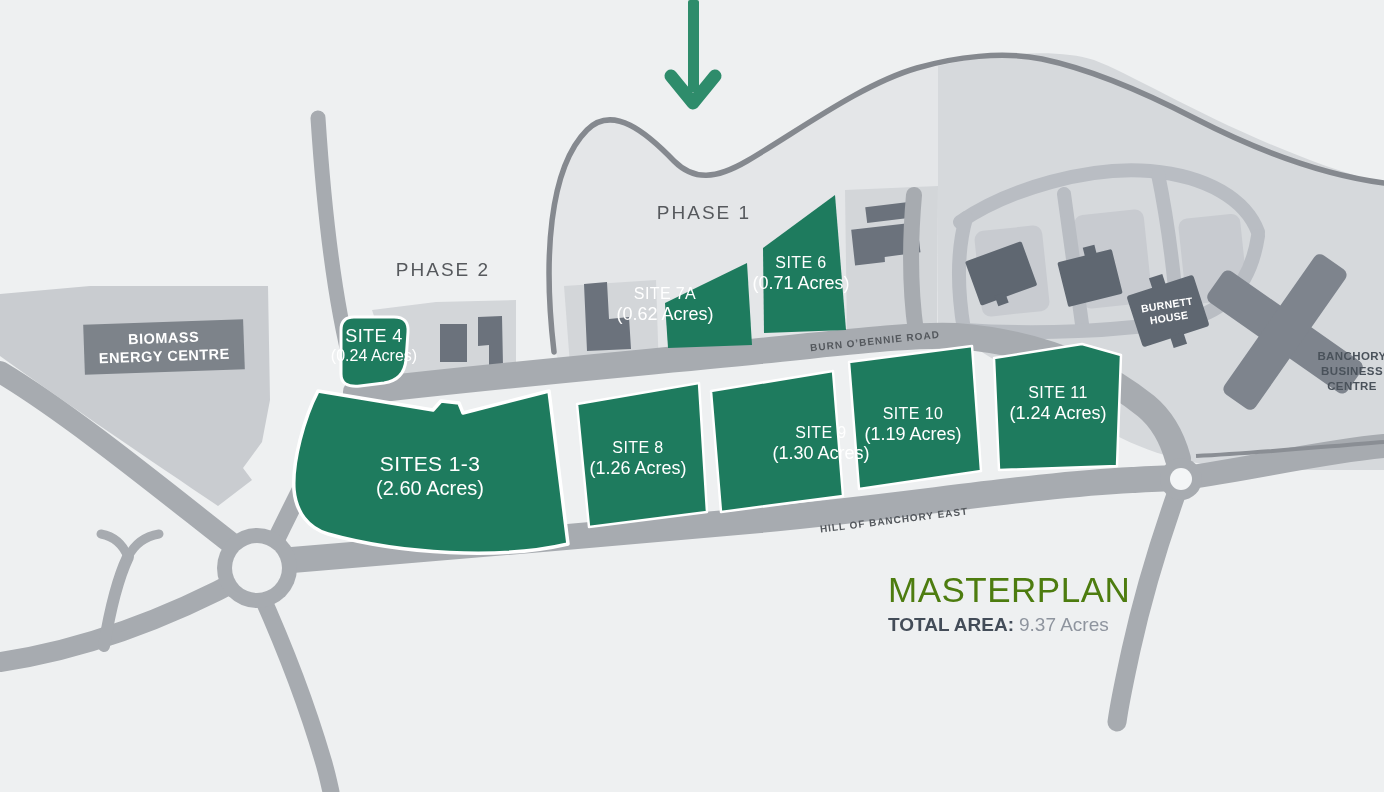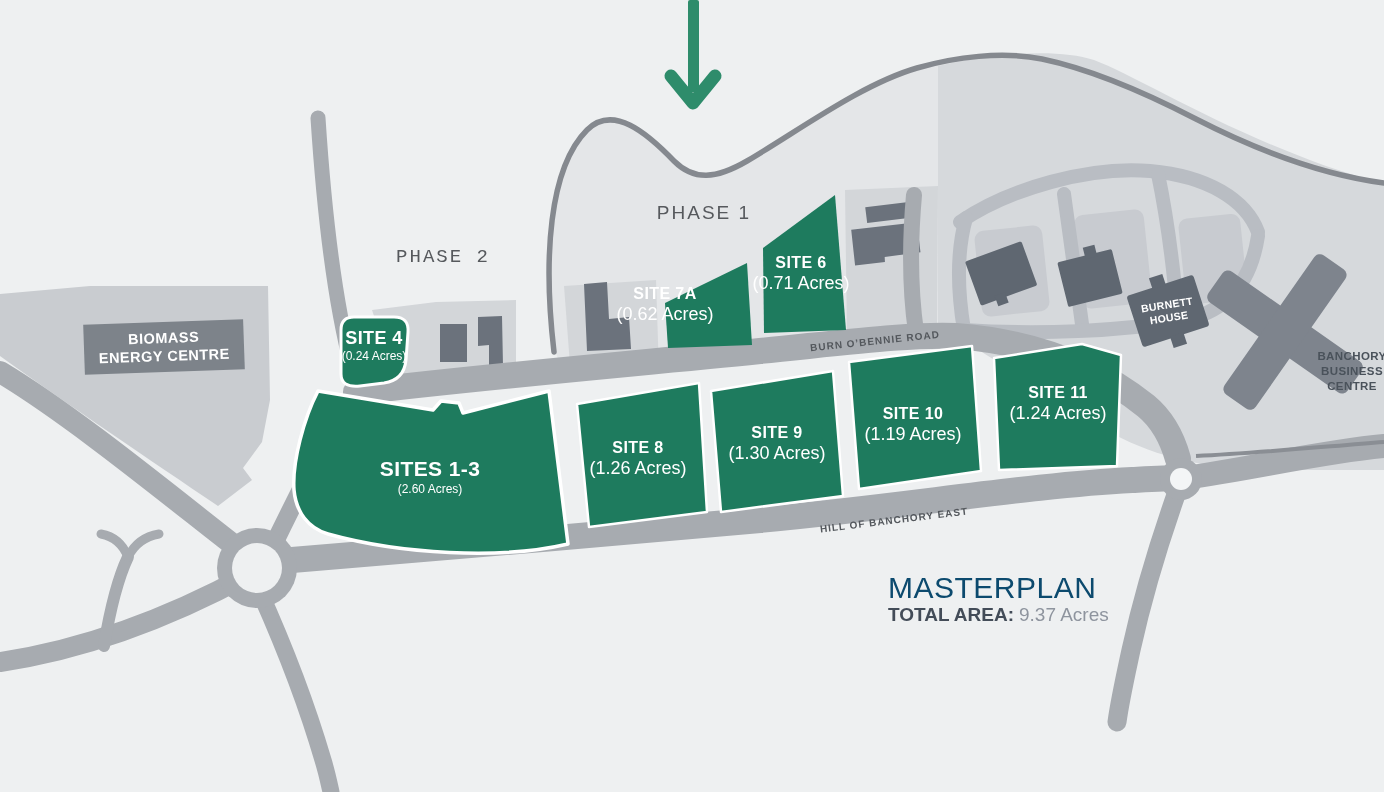--- a/index.html
+++ b/index.html
@@ -6,40 +6,40 @@
   .map{position:relative;width:1384px;height:792px;overflow:hidden;
        font-family:"Liberation Sans",sans-serif;background:#eef0f1;border-radius:29px;}
   .map svg{position:absolute;left:0;top:0;}
   .overlay{position:absolute;left:0;top:0;width:100%;height:100%;}
 
   .label{position:absolute;transform:translate(-50%,-50%);text-align:center;white-space:nowrap;}
 
   .phase-label{font-size:19px;letter-spacing:2px;color:#56595d;}
 
   .site-label{color:#fff;line-height:1.18;}
-  .site-name{display:block;font-weight:bold;font-size:16px;letter-spacing:.4px;}
+  .site-name{display:block;font-weight:normal;font-size:16px;letter-spacing:.4px;}
   .site-area{display:block;font-size:18px;}
   .site-label.small .site-name{font-size:18px;}
-  .site-label.small .site-area{font-size:12px;}
+  .site-label.small .site-area{font-size:16px;}
 
   .road-label{font-size:10px;font-weight:bold;letter-spacing:1px;color:#53575c;}
 
   .biomass-box{position:absolute;left:84px;top:322px;width:160px;height:50px;
     background:#7d838a;transform:rotate(-2deg);display:flex;flex-direction:column;
     align-items:center;justify-content:center;color:#fff;font-weight:bold;
     font-size:14.5px;line-height:1.25;letter-spacing:.5px;text-align:center;}
 
   .burnett-label{color:#fff;font-weight:bold;font-size:10.5px;line-height:1.2;
     letter-spacing:.3px;transform:translate(-50%,-50%) rotate(-9deg);}
   .banchory-label{color:#4a525b;font-weight:bold;font-size:11.5px;line-height:1.3;
     letter-spacing:.4px;}
 
   .legend{position:absolute;left:888px;top:572px;}
-  .legend-title{font-size:30px;font-weight:400;color:#0c4a6e;letter-spacing:.5px;line-height:1.05;}
-  .legend-sub{font-size:19px;}
+  .legend-title{font-size:35px;font-weight:400;color:#4d7c0f;letter-spacing:.5px;line-height:1.05;}
+  .legend-sub{margin-top:5px;font-size:19px;}
   .legend-sub .k{font-weight:bold;color:#434c58;}
   .legend-sub .v{color:#8e949e;margin-left:5px;}
 </style>
 </head>
 <body>
 
 <div class="map">
 
   <svg width="1384" height="792" viewBox="0 0 1384 792">
 
@@ -139,48 +139,48 @@
 
     <g>
       <rect x="688" y="0" width="11" height="92" rx="2" fill="#2e8c6b"></rect>
       <path d="M671,76 L693,103 L715,76" stroke="#2e8c6b" stroke-width="13" fill="none" stroke-linecap="round" stroke-linejoin="round"></path>
     </g>
   </svg>
 
   <div class="overlay">
 
     <div class="label phase-label" style="left:704px;top:213px;">PHASE 1</div>
-    <div class="label phase-label" style="left:443px;top:257px;font-family:Liberation Mono, monospace;">PHASE 2</div>
+    <div class="label phase-label" style="left:443px;top:270px;">PHASE 2</div>
 
     <div class="biomass-box">
       <span>BIOMASS</span>
       <span>ENERGY CENTRE</span>
     </div>
 
     <div class="label site-label" style="left:430px;top:476px;">
       <span class="site-name" style="font-size:21px;">SITES 1-3</span>
-      <span class="site-area" style="font-size:12px;">(2.60 Acres)</span>
+      <span class="site-area" style="font-size:20px;">(2.60 Acres)</span>
     </div>
     <div class="label site-label small" style="left:374px;top:346px;">
       <span class="site-name">SITE 4</span>
       <span class="site-area">(0.24 Acres)</span>
     </div>
     <div class="label site-label" style="left:801px;top:274px;">
       <span class="site-name">SITE 6</span>
       <span class="site-area">(0.71 Acres)</span>
     </div>
     <div class="label site-label" style="left:665px;top:305px;">
       <span class="site-name">SITE 7A</span>
       <span class="site-area">(0.62 Acres)</span>
     </div>
     <div class="label site-label" style="left:638px;top:459px;">
       <span class="site-name">SITE 8</span>
       <span class="site-area">(1.26 Acres)</span>
     </div>
-    <div class="label site-label" style="left:777px;top:444px;">
+    <div class="label site-label" style="left:821px;top:444px;">
       <span class="site-name">SITE 9</span>
       <span class="site-area">(1.30 Acres)</span>
     </div>
     <div class="label site-label" style="left:913px;top:425px;">
       <span class="site-name">SITE 10</span>
       <span class="site-area">(1.19 Acres)</span>
     </div>
     <div class="label site-label" style="left:1058px;top:404px;">
       <span class="site-name">SITE 11</span>
       <span class="site-area">(1.24 Acres)</span>

